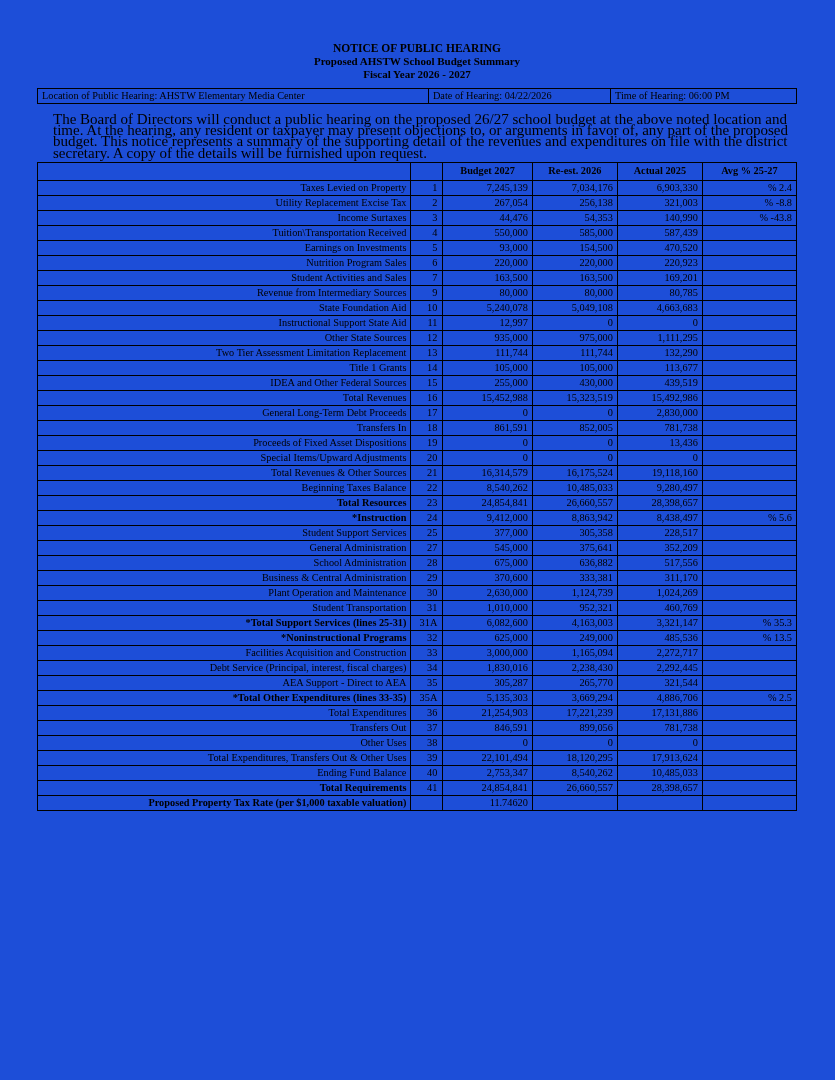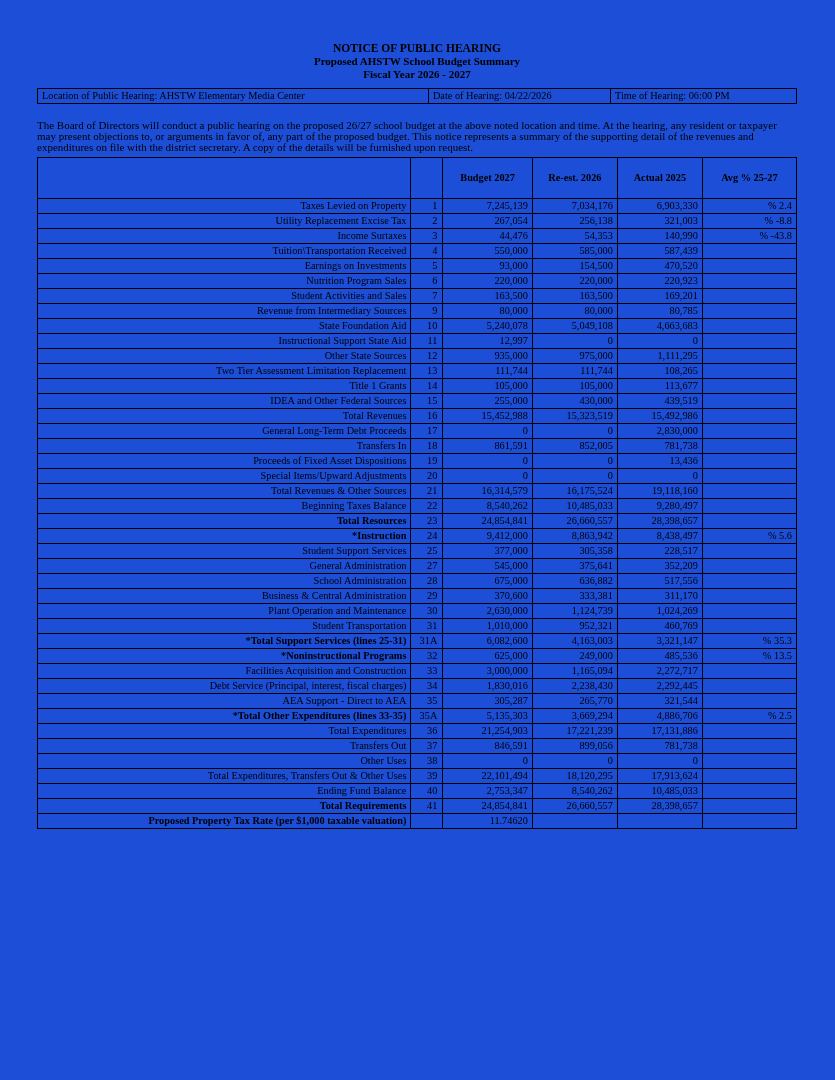--- a/index.html
+++ b/index.html
@@ -18,32 +18,32 @@
     padding: 42px 38px 0 37px; 
   }
   
   .title-block { text-align: center; margin-bottom: 8px; }
   .title-line1 { font-weight: bold; font-size: 11.5px; line-height: 13px; }
   .title-line2, .title-line3 { font-weight: bold; font-size: 11px; line-height: 12.5px; }
   
   table { border-collapse: collapse; width: 100%; table-layout: fixed; }
   td, th { border: 1px solid #000; font-size: 10.3px; line-height: 12px; padding: 1px 4px; overflow: hidden; white-space: nowrap; }
   
-  .meta-table { margin-bottom: 16px; font-family: Liberation Serif, serif; }
+  .meta-table { margin-bottom: 10px; font-family: Liberation Serif, serif; }
   .meta-table td { text-align: left; }
   
   .notice-paragraph {
-    font-size: 11px; line-height: 11.2px;
-    margin: 1px 0 3px 0;
+    font-size: 15px; line-height: 11.2px;
+    margin: 1px 0 3px 16px;
     text-align: left;
   }
   
   .budget-table thead th {
     font-weight: bold; 
-    height: 18px; padding: 14px 4px;
+    height: 18px; padding: 2px 4px;
   }
   .budget-table td { height: 14px; }
   .budget-table .col-label { text-align: right; }
   .budget-table .col-line { text-align: right; padding-right: 5px; }
   .budget-table .col-budget,
   .budget-table .col-reest,
   .budget-table .col-actual,
   .budget-table .col-avg { text-align: right; }
   .budget-table tr.bold-row .col-label { font-weight: bold; }
 </style>
@@ -182,21 +182,21 @@
             <td class="col-budget">935,000</td>
             <td class="col-reest">975,000</td>
             <td class="col-actual">1,111,295</td>
             <td class="col-avg"></td>
           </tr>
           <tr>
             <td class="col-label">Two Tier Assessment Limitation Replacement</td>
             <td class="col-line">13</td>
             <td class="col-budget">111,744</td>
             <td class="col-reest">111,744</td>
-            <td class="col-actual">108,265</td>
+            <td class="col-actual">132,290</td>
             <td class="col-avg"></td>
           </tr>
           <tr>
             <td class="col-label">Title 1 Grants</td>
             <td class="col-line">14</td>
             <td class="col-budget">105,000</td>
             <td class="col-reest">105,000</td>
             <td class="col-actual">113,677</td>
             <td class="col-avg"></td>
           </tr>

